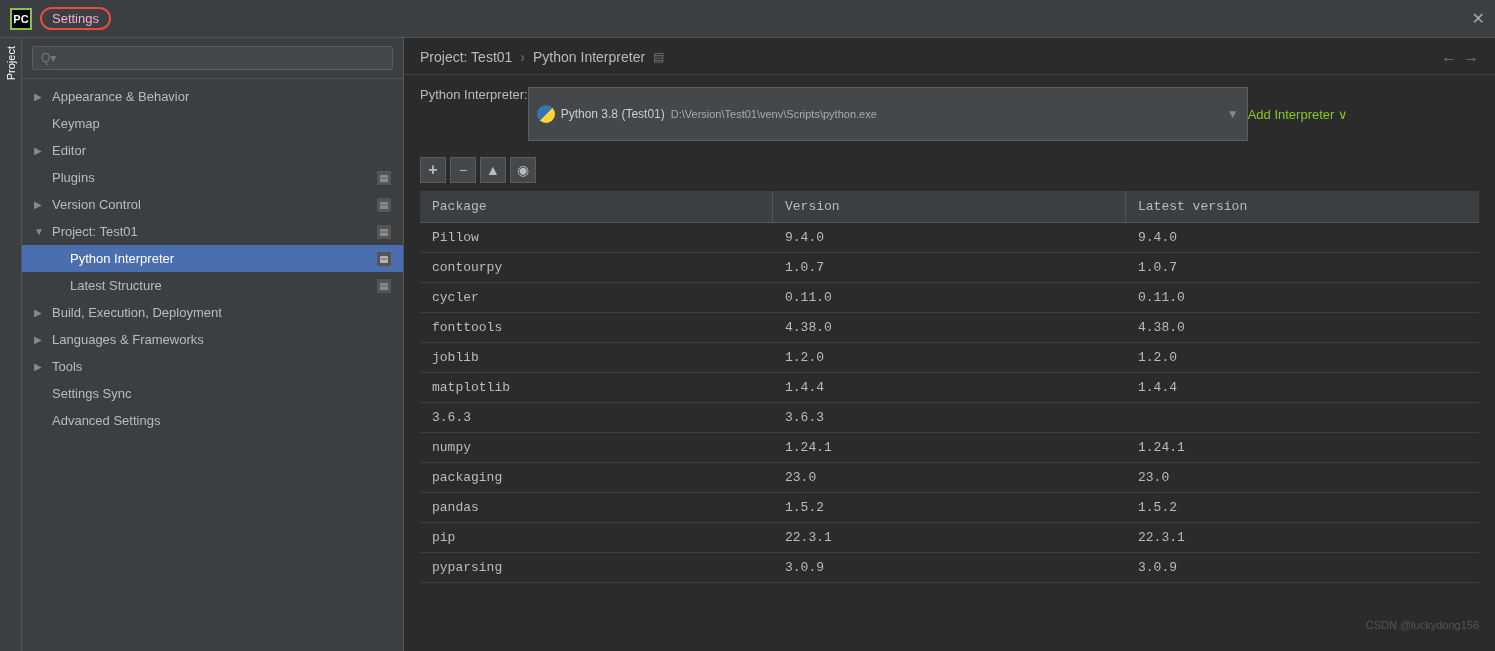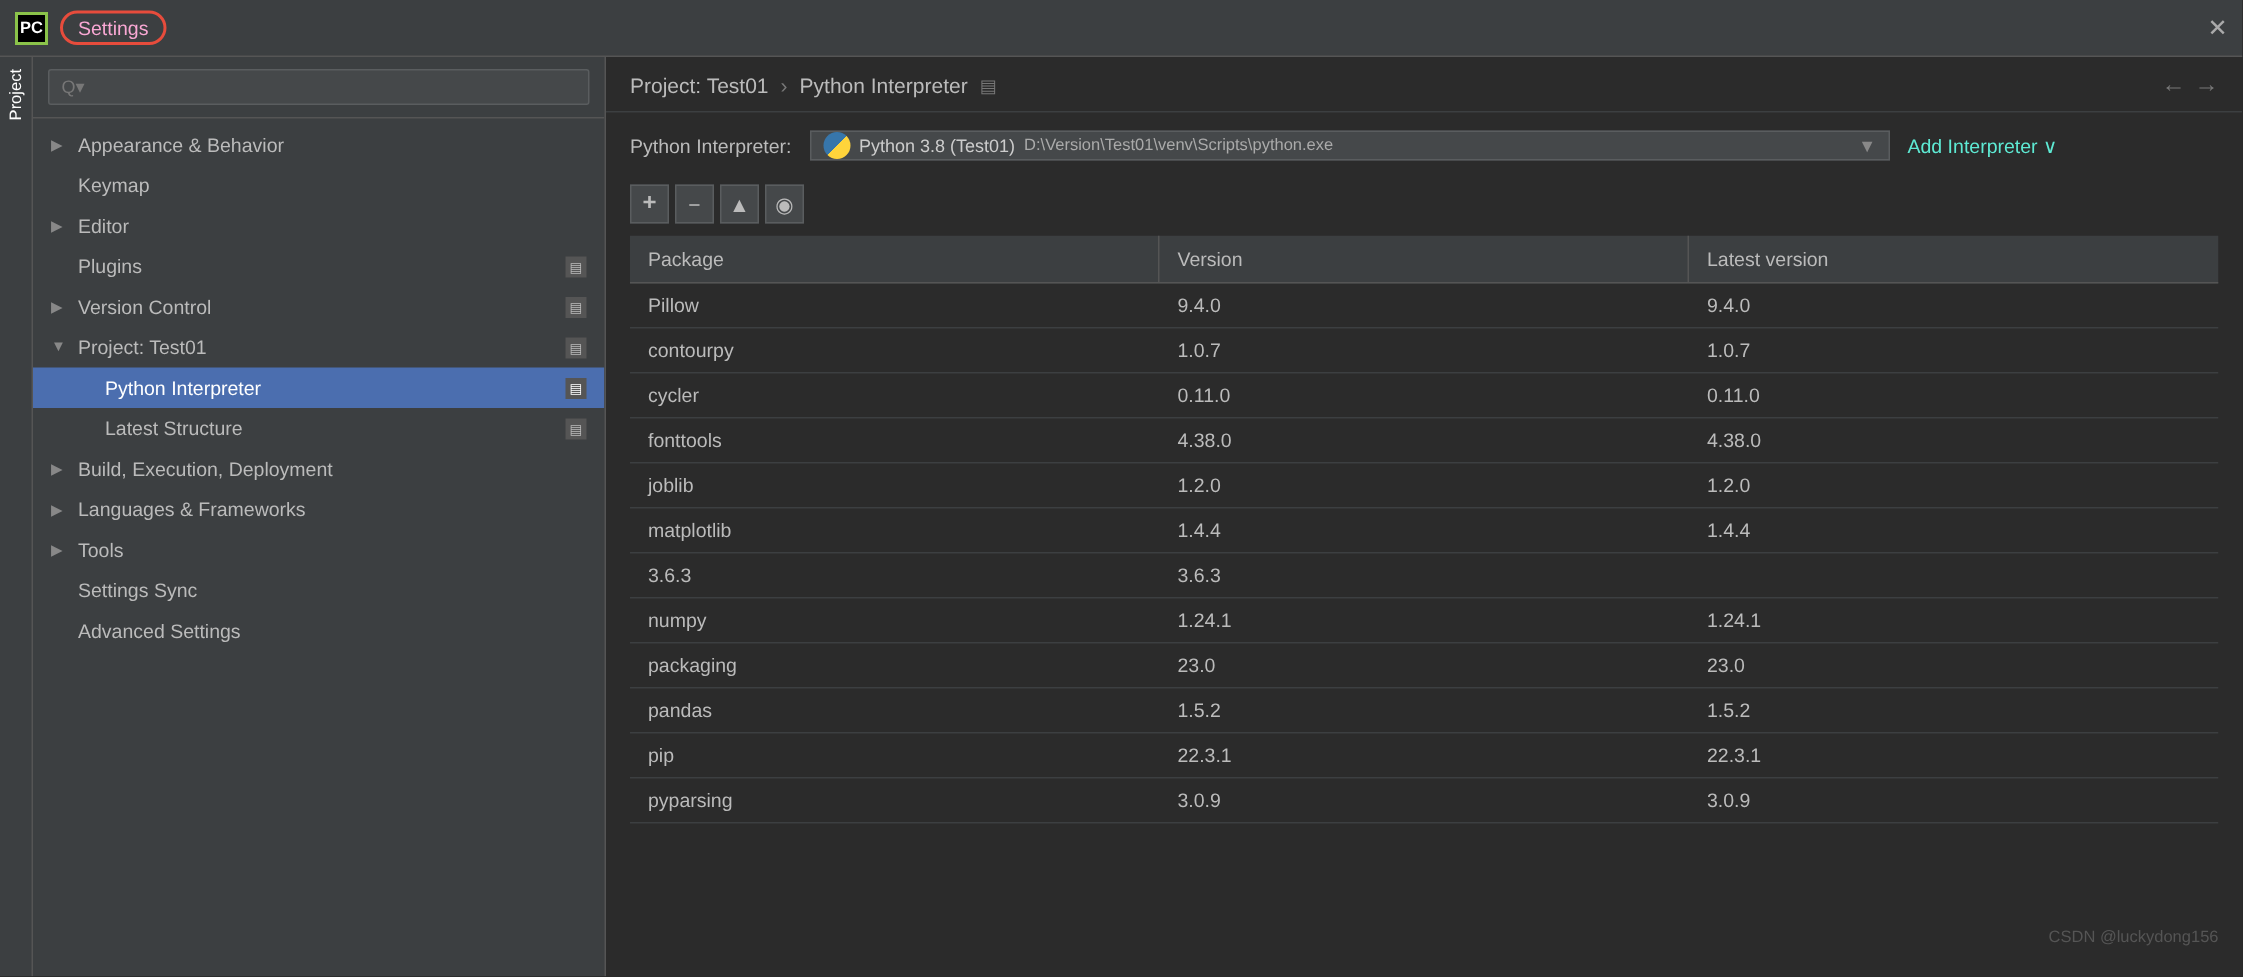--- a/index.html
+++ b/index.html
@@ -176,50 +176,49 @@
     }
     .nav-arrow {
       color: #777;
       font-size: 16px;
       cursor: pointer;
     }
 
     
     .interpreter-bar {
       display: flex;
-      align-items: center;
       padding: 12px 16px;
-      gap: 12px;
+      gap: 0;
       flex-shrink: 0;
     }
     .interpreter-label { color: #bbb; font-size: 13px; }
     .interpreter-select {
       flex: 1;
       background: #45484a;
       border: 1px solid #5a5d5f;
       color: #ccc;
-      padding: 0 8px;
+      padding: 17px 8px;
       font-size: 12px;
       display: flex;
       align-items: center;
       gap: 6px;
       position: relative;
     }
     .py-icon {
       width: 18px;
       height: 18px;
       border-radius: 50%;
       background: linear-gradient(135deg, #3776ab 50%, #ffd43b 50%);
       display: inline-block;
       flex-shrink: 0;
     }
     .interpreter-path { color: #aaa; font-size: 11px; }
     .dropdown-arrow { margin-left: auto; color: #888; }
     .add-interpreter-btn {
-      color: #5eead4;
+      color: #84cc16;
       font-size: 13px;
       cursor: pointer;
       white-space: nowrap;
       background: none;
       border: none;
     }
 
     
     .toolbar {
       display: flex;
@@ -238,20 +237,21 @@
       cursor: pointer;
       font-size: 14px;
     }
     .tool-btn.add { font-weight: bold; font-size: 16px; }
 
     
     .packages-table {
       flex: 1;
       overflow-y: auto;
       margin: 0 16px;
+      font-family: Liberation Mono, monospace;
     }
     .table-header {
       display: grid;
       grid-template-columns: 1fr 1fr 1fr;
       background: #3c3f41;
       border-bottom: 1px solid #555;
       position: sticky;
       top: 0;
     }
     .table-header-cell {

